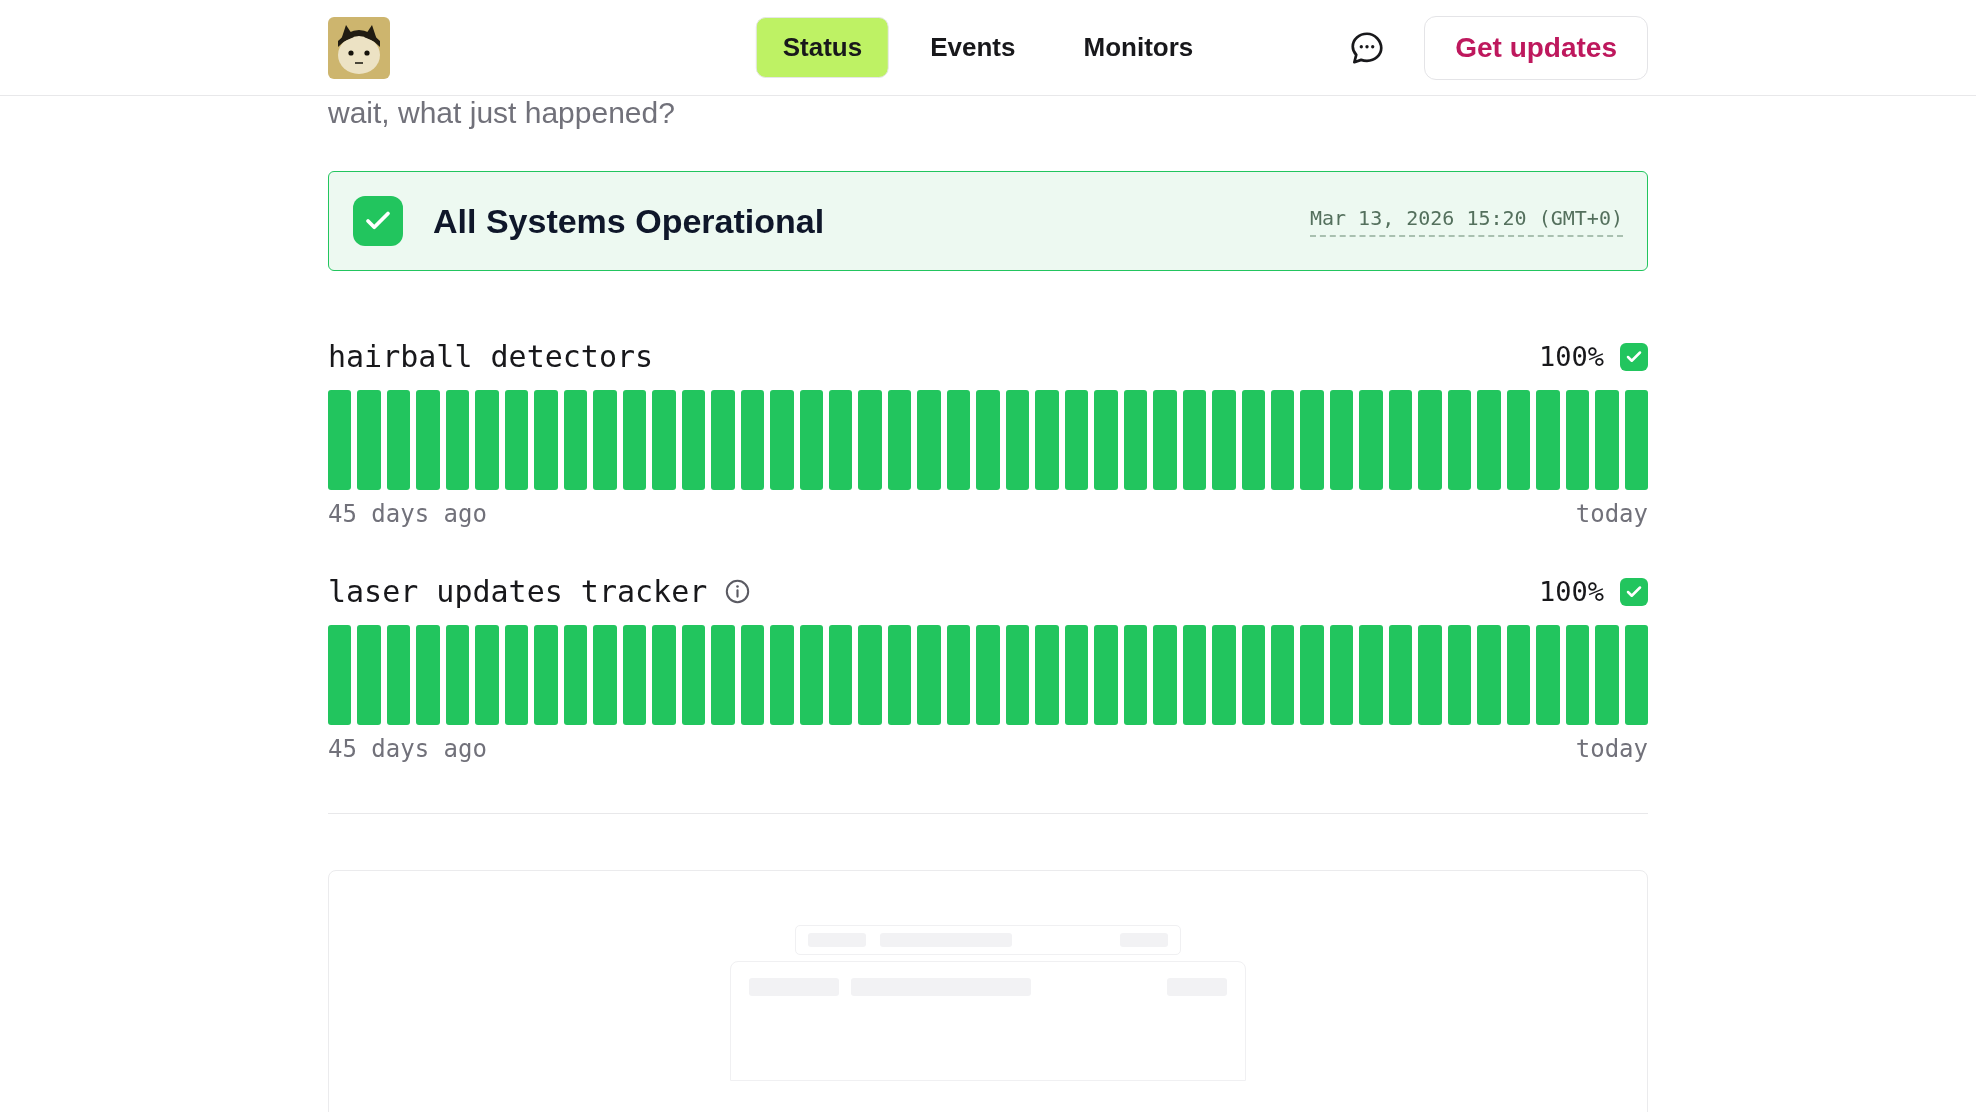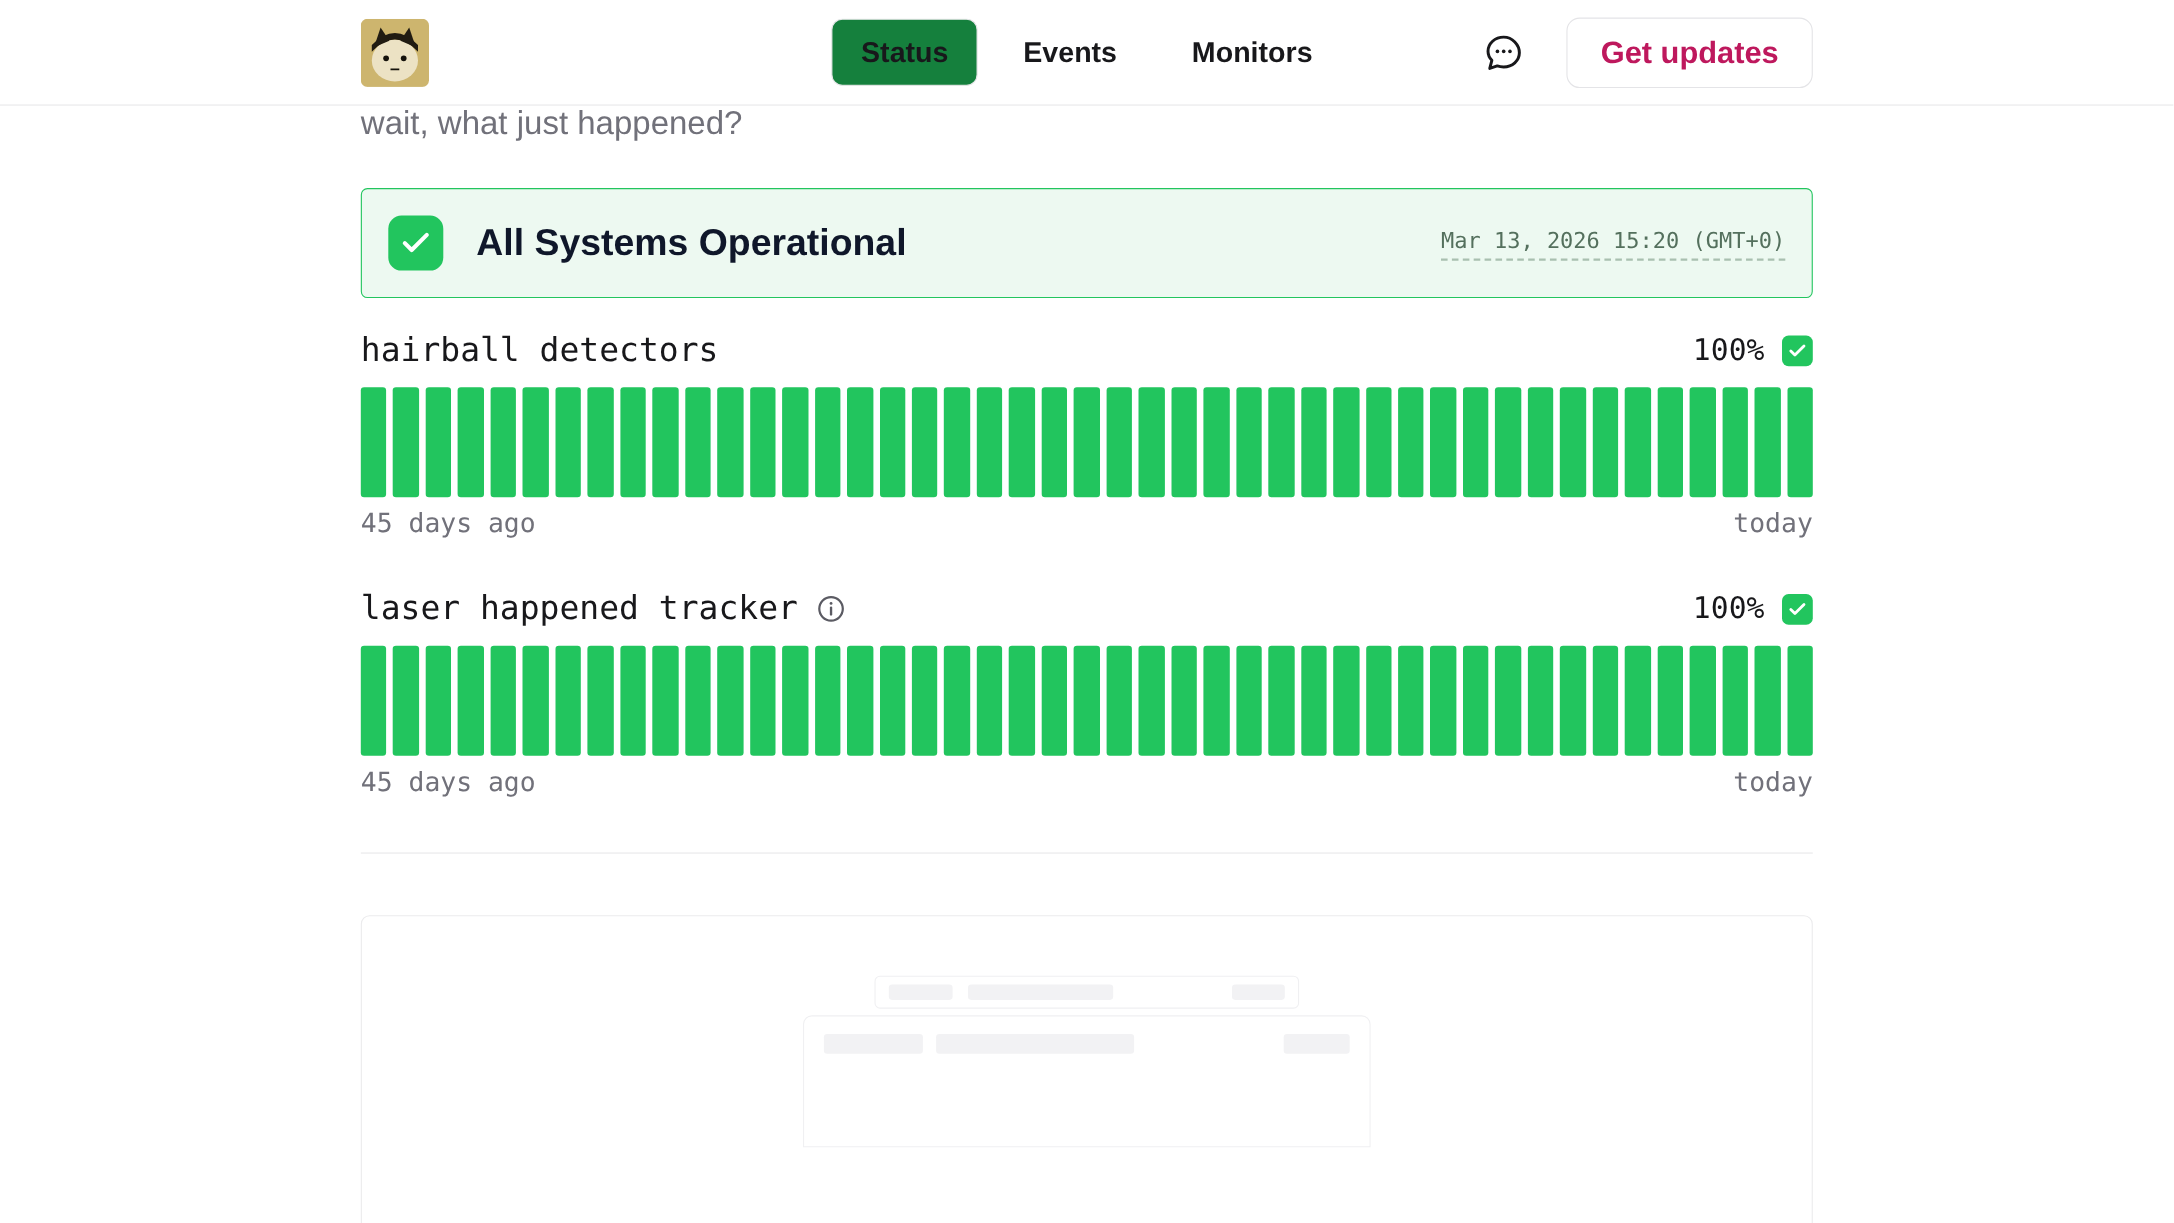--- a/index.html
+++ b/index.html
@@ -16,21 +16,21 @@
   .nav-inner {
     width:1320px; height:100%; margin:0 auto;
     display:flex; align-items:center; justify-content:space-between; position:relative;
   }
   .logo { width:62px; height:62px; border-radius:6px; overflow:hidden; display:block; cursor:pointer; }
   .nav-center { position:absolute; left:50%; transform:translateX(-50%); display:flex; align-items:center; gap:14px; }
   .nav-item {
     font-size:26px; font-weight:600; color:#18181b; padding:14px 26px;
     border:1px solid transparent; border-radius:10px; cursor:pointer; white-space:nowrap;
   }
-  .nav-item.active { background:#15803d; border-color:#e6e6e8; }
+  .nav-item.active { background:#bef264; border-color:#e6e6e8; }
   .nav-right { display:flex; align-items:center; gap:36px; }
   .chat-btn { width:42px; height:42px; display:flex; align-items:center; justify-content:center; cursor:pointer; background:none; border:none; padding:0; }
   .get-updates {
     font-family:"Liberation Sans", sans-serif;
     font-size:28px; font-weight:600; color:#be185d; background:#fff;
     border:1px solid #e4e4e7; border-radius:12px; padding:15px 30px; cursor:pointer; white-space:nowrap;
   }
 
   
   .container { width:1320px; margin:0 auto; }
@@ -46,21 +46,21 @@
   .banner-check {
     width:50px; height:50px; border-radius:12px; background:var(--green,#22c55e);
     display:flex; align-items:center; justify-content:center; flex:0 0 auto;
   }
   .banner-title { font-size:34px; font-weight:700; color:#0f172a; }
   .banner-time {
     font-size:20px; color:#54705d; padding-bottom:5px;
     border-bottom:2px dashed #a9c0b0; cursor:default; white-space:nowrap;
   }
 
-  .monitors { margin-top:30px; }
+  .monitors { margin-top:68px; }
   .monitor { margin-bottom:46px; }
   .monitor-head { display:flex; align-items:center; justify-content:space-between; }
   .monitor-name-wrap { display:flex; align-items:center; gap:16px; }
   .monitor-name { font-size:30px; color:#18181b; }
   .info-icon { width:28px; height:28px; display:flex; align-items:center; justify-content:center; cursor:pointer; }
   .uptime-wrap { display:flex; align-items:center; gap:16px; }
   .uptime { font-size:27px; color:#18181b; }
   .mini-check {
     width:28px; height:28px; border-radius:6px; background:var(--green,#22c55e);
     display:flex; align-items:center; justify-content:center;
@@ -209,21 +209,21 @@
           </div>
         <div class="range">
           <span class="mono">45 days ago</span>
           <span class="mono">today</span>
         </div>
       </div>
 
       <div class="monitor">
         <div class="monitor-head">
           <div class="monitor-name-wrap">
-            <span class="monitor-name mono">laser happened tracker</span>
+            <span class="monitor-name mono">laser updates tracker</span>
             <span class="info-icon">
               <svg width="27" height="27" viewBox="0 0 24 24">
                 <circle cx="12" cy="12" r="9.5" fill="none" stroke="#5b5b63" stroke-width="1.8"></circle>
                 <line x1="12" y1="11" x2="12" y2="16.5" stroke="#5b5b63" stroke-width="1.9" stroke-linecap="round"></line>
                 <circle cx="12" cy="7.6" r="1.15" fill="#5b5b63"></circle>
               </svg>
             </span>
           </div>
           <div class="uptime-wrap">
             <span class="uptime mono">100%</span>

